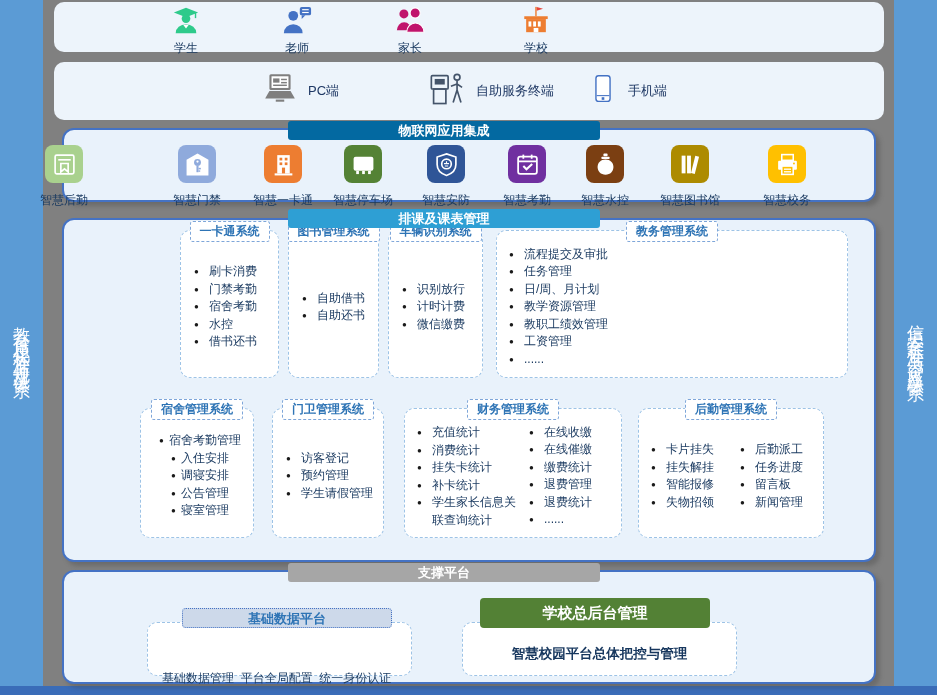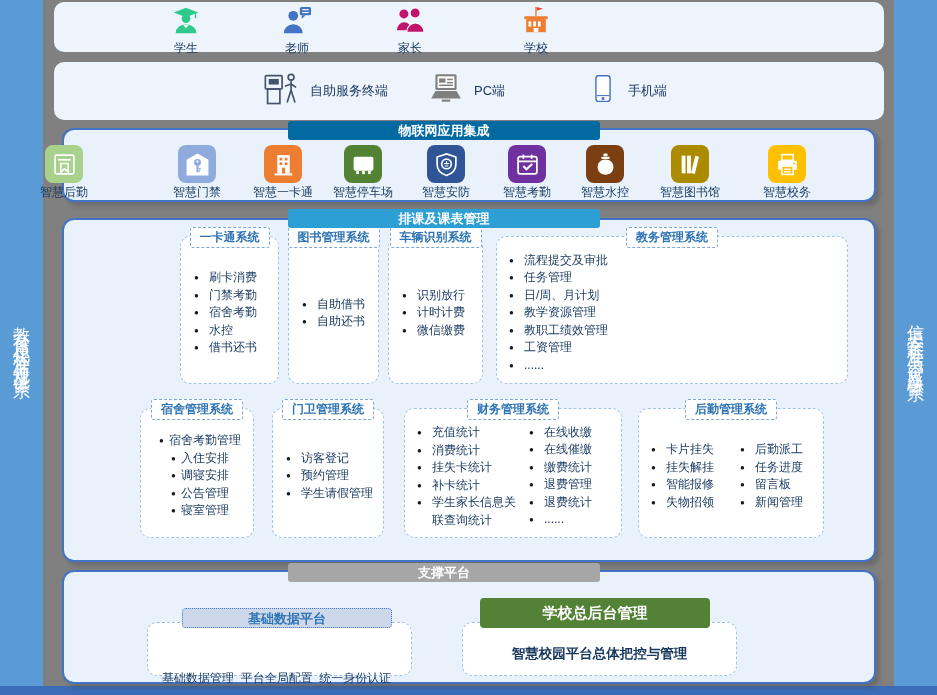--- a/index.html
+++ b/index.html
@@ -37,36 +37,36 @@
   .user-label{font-size:12px;color:#17375E;}
 
   
   .term-group{position:absolute;top:50%;transform:translateY(-50%);display:flex;align-items:center;gap:10px;}
   .term-group:nth-child(1){left:208px;}
   .term-group:nth-child(2){left:374px;}
   .term-group:nth-child(3){left:534px;}
   .term-label{font-size:13px;color:#1F3864;}
 
   
-  .iot-group{position:absolute;top:15px;transform:translateX(-50%);display:flex;flex-direction:column;align-items:center;gap:1px;}
+  .iot-group{position:absolute;top:15px;transform:translateX(-50%);display:flex;flex-direction:column;align-items:center;gap:9px;}
   .iot-group:nth-child(2){left:46px;}
   .iot-group:nth-child(3){left:133px;}
   .iot-group:nth-child(4){left:219px;}
   .iot-group:nth-child(5){left:299px;}
   .iot-group:nth-child(6){left:382px;}
   .iot-group:nth-child(7){left:463px;}
   .iot-group:nth-child(8){left:541px;}
   .iot-group:nth-child(9){left:626px;}
   .iot-group:nth-child(10){left:723px;}
   .iot-tile{width:38px;height:38px;border-radius:8px;display:flex;align-items:center;justify-content:center;}
   .iot-label{font-size:12px;color:#17375E;white-space:nowrap;}
 
   
   .core-row{position:absolute;left:0;right:0;}
-  .core-row.row1{top:16px;height:148px;}
+  .core-row.row1{top:10px;height:148px;}
   .core-row.row2{top:188px;height:130px;}
   .card{position:absolute;top:0;height:100%;background:#fff;border:1.5px dashed #9DC3E6;border-radius:10px;box-sizing:border-box;}
   .row1 .card:nth-child(1){left:116px;width:99px;}
   .row1 .card:nth-child(2){left:224px;width:91px;}
   .row1 .card:nth-child(3){left:324px;width:95px;}
   .row1 .card:nth-child(4){left:432px;width:352px;}
   .row2 .card:nth-child(1){left:76px;width:114px;text-align:center;}
   .row2 .card:nth-child(2){left:208px;width:112px;}
   .row2 .card:nth-child(3){left:340px;width:218px;}
   .row2 .card:nth-child(4){left:574px;width:186px;}
@@ -143,43 +143,43 @@
             <rect x="13" y="17.5" width="3" height="5.5" fill="#fff"></rect>
             <rect x="18" y="17.5" width="3" height="5.5" fill="#fff"></rect>
             <rect x="13.5" y="24.5" width="5" height="4.5" fill="#fff"></rect>
           </svg></span>
         <div class="user-label">学校</div>
       </div>
     </div>
 
   <div class="panel terminals" id="terminals-panel">
       <div class="term-group">
-        <span class="icon"><svg viewBox="0 0 34 34" width="38" height="38" fill="none" stroke="#44546A" stroke-width="1.5">
-            <rect x="3" y="5" width="15" height="12" rx="1"></rect>
-            <rect x="6" y="8" width="9" height="5" fill="#44546A" stroke="none"></rect>
-            <rect x="5" y="17" width="11" height="13"></rect>
-            <circle cx="26" cy="6.5" r="2.6"></circle>
-            <path d="M26,9.5 v8.5 M26,12.5 l-5.5,2 M26,12.5 l4.5,3 M26,18 l-3.5,11 M26,18 l3.5,11"></path>
-          </svg></span>
-        <div class="term-label">自助服务终端</div>
-      </div>
-      <div class="term-group">
         <span class="icon"><svg viewBox="0 0 34 34" width="36" height="36">
             <rect x="7" y="3" width="20" height="15" rx="1.5" fill="#7F7F7F"></rect>
             <rect x="9" y="5" width="16" height="11" fill="#fff"></rect>
             <rect x="10.5" y="7" width="6" height="4" fill="#7F7F7F"></rect>
             <line x1="18" y1="8" x2="23.5" y2="8" stroke="#7F7F7F" stroke-width="1.4"></line>
             <line x1="18" y1="11" x2="23.5" y2="11" stroke="#7F7F7F" stroke-width="1.4"></line>
             <line x1="10.5" y1="13.5" x2="23.5" y2="13.5" stroke="#7F7F7F" stroke-width="1.4"></line>
             <polygon points="3,26 31,26 27,19 7,19" fill="#7F7F7F"></polygon>
             <rect x="13" y="27" width="8" height="2" fill="#7F7F7F"></rect>
           </svg></span>
         <div class="term-label">PC端</div>
       </div>
       <div class="term-group">
+        <span class="icon"><svg viewBox="0 0 34 34" width="38" height="38" fill="none" stroke="#44546A" stroke-width="1.5">
+            <rect x="3" y="5" width="15" height="12" rx="1"></rect>
+            <rect x="6" y="8" width="9" height="5" fill="#44546A" stroke="none"></rect>
+            <rect x="5" y="17" width="11" height="13"></rect>
+            <circle cx="26" cy="6.5" r="2.6"></circle>
+            <path d="M26,9.5 v8.5 M26,12.5 l-5.5,2 M26,12.5 l4.5,3 M26,18 l-3.5,11 M26,18 l3.5,11"></path>
+          </svg></span>
+        <div class="term-label">自助服务终端</div>
+      </div>
+      <div class="term-group">
         <span class="icon"><svg viewBox="0 0 34 34" width="30" height="30">
             <rect x="9" y="2" width="16" height="29" rx="3" fill="#fff" stroke="#4472C4" stroke-width="1.6"></rect>
             <line x1="9.8" y1="24.5" x2="24.2" y2="24.5" stroke="#4472C4" stroke-width="1.2"></line>
             <rect x="15.5" y="26.3" width="3" height="3" fill="#4472C4"></rect>
           </svg></span>
         <div class="term-label">手机端</div>
       </div>
     </div>
 
   <div class="panel bordered iot">

